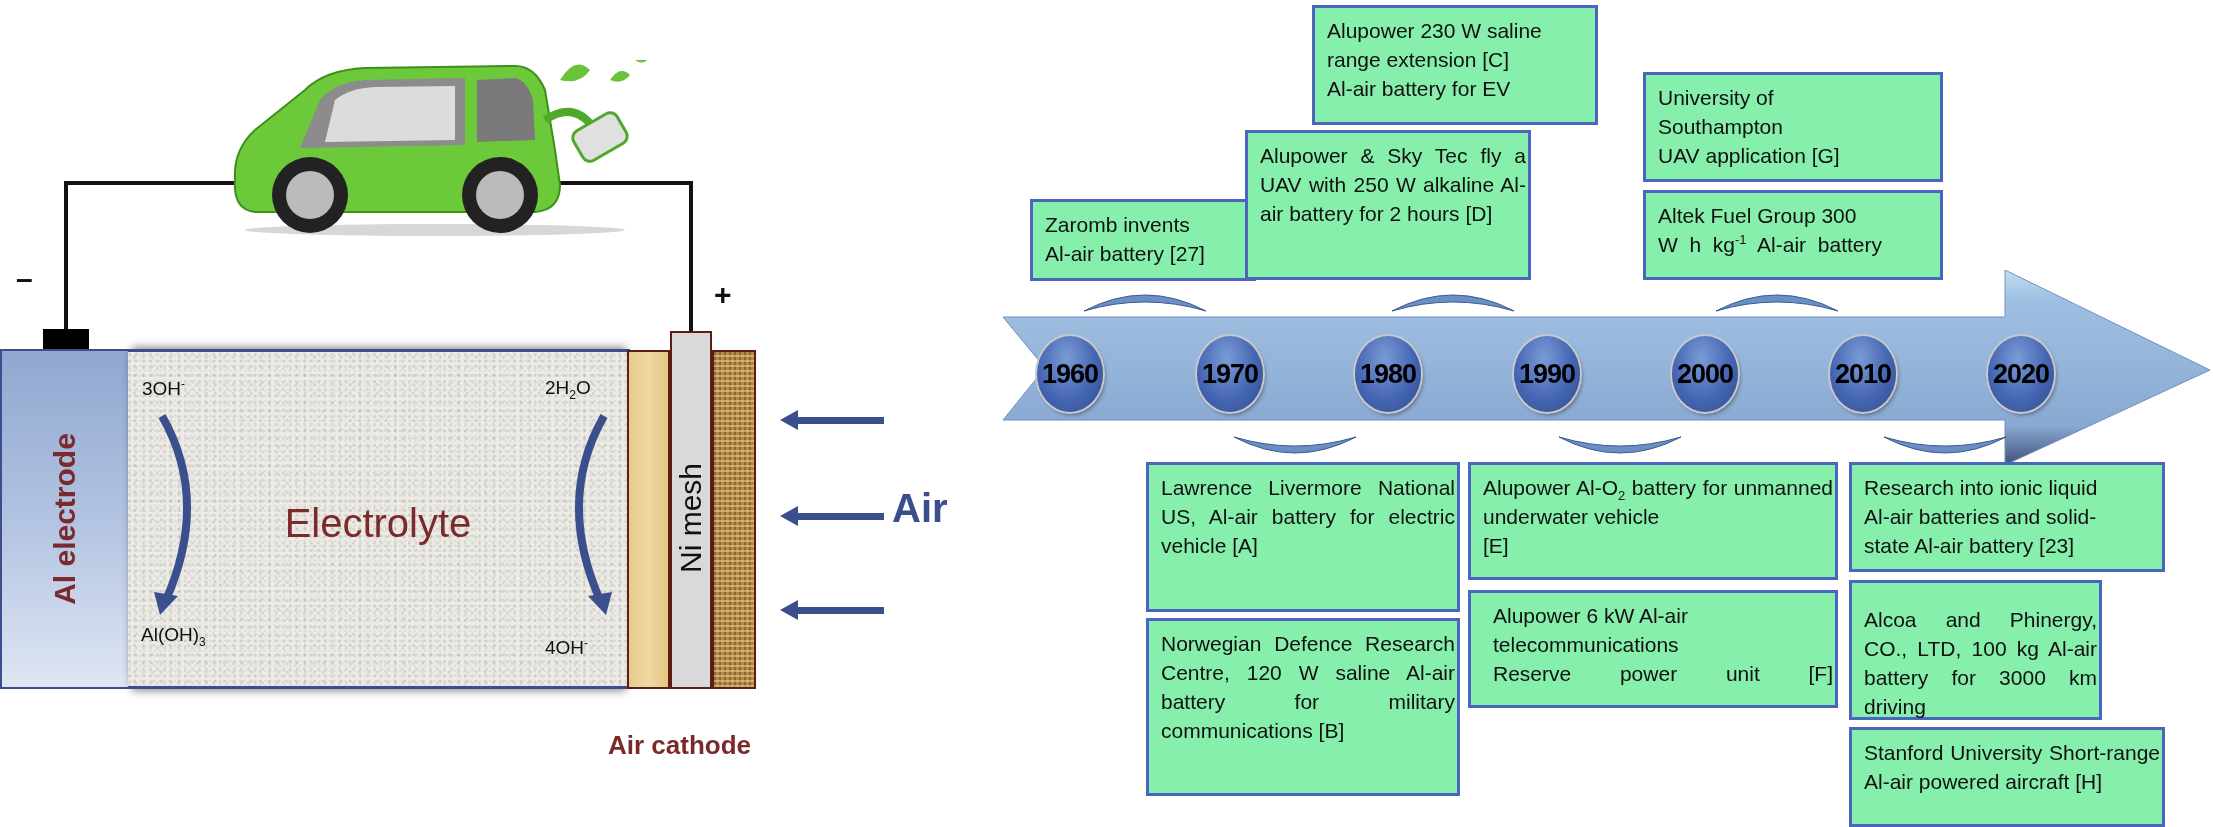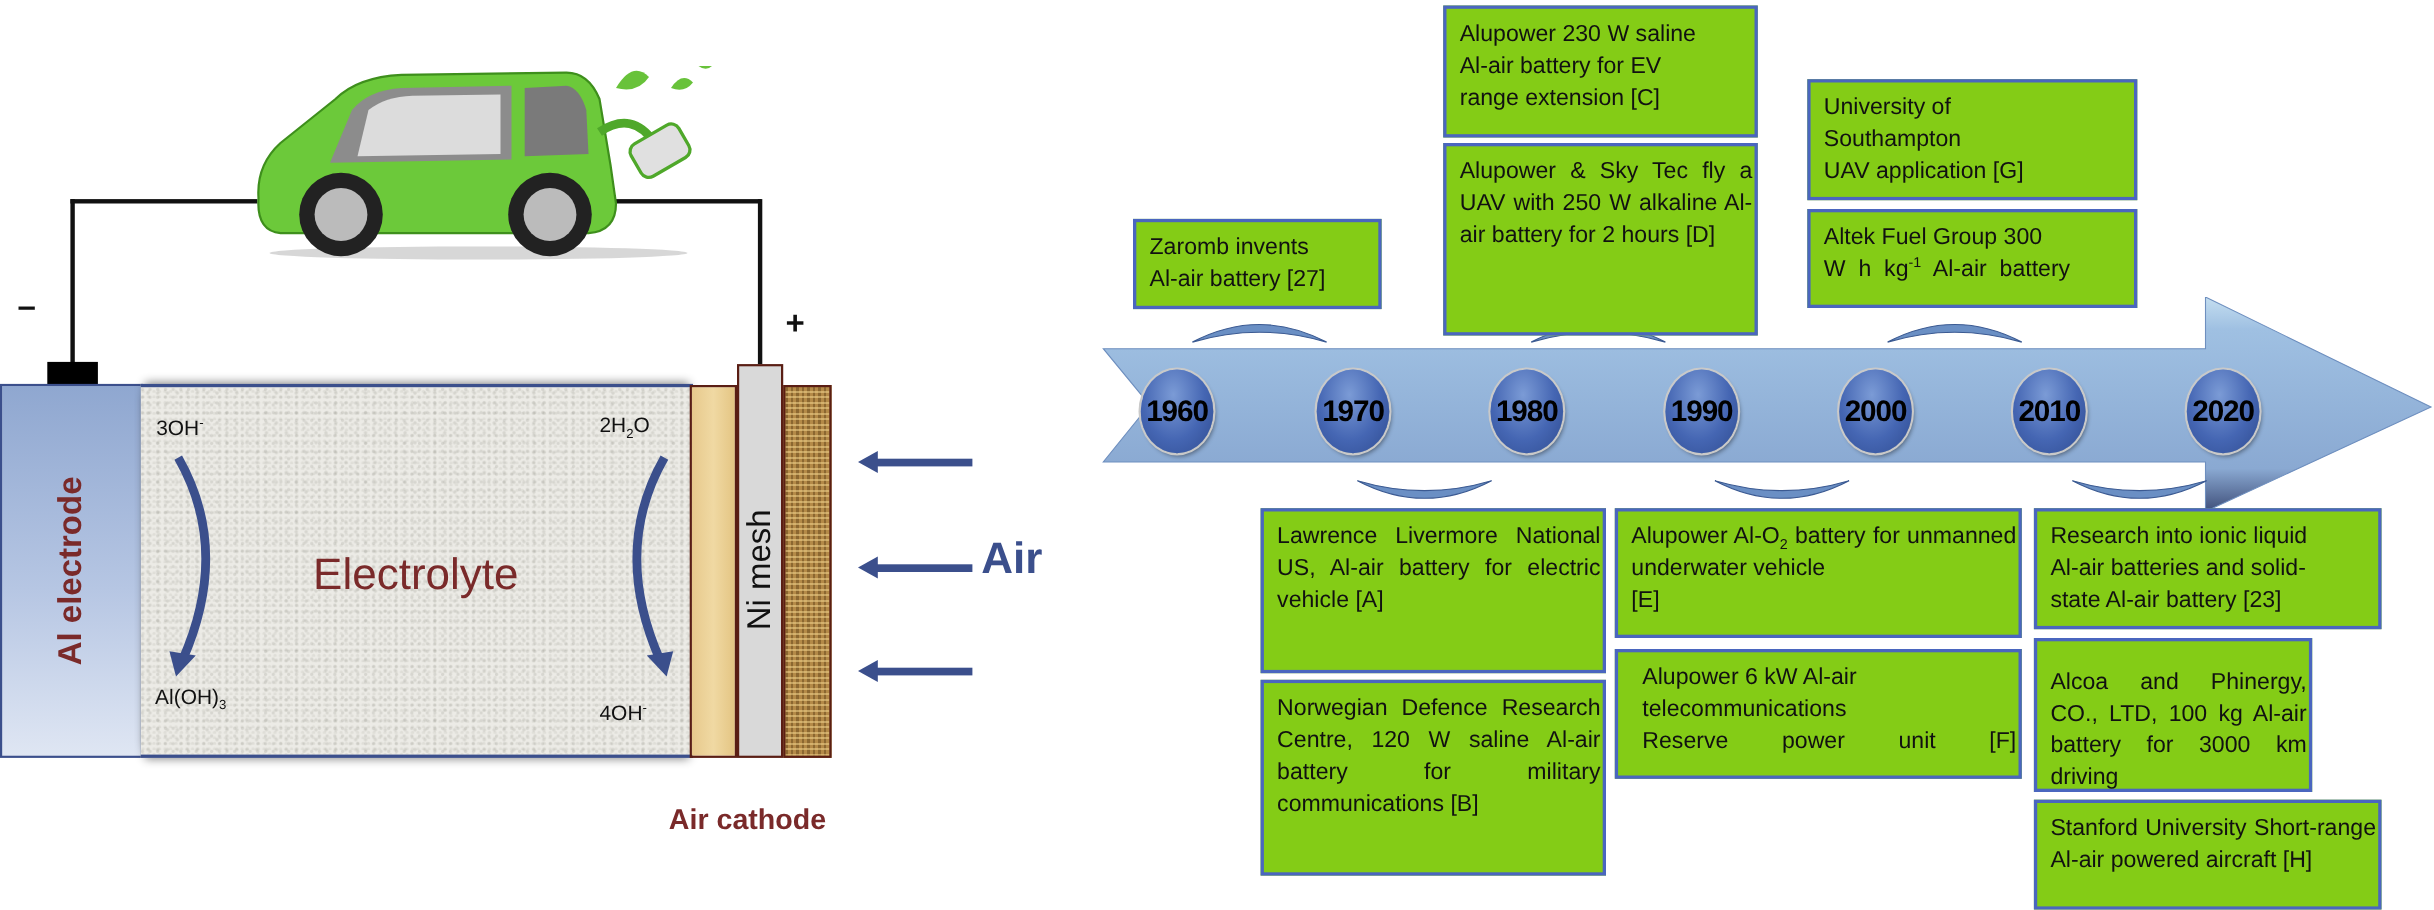--- a/index.html
+++ b/index.html
@@ -43,21 +43,21 @@
   .cathode-outer { position: absolute; left: 712px; top: 350px; width: 44px; height: 339px;
                    box-sizing: border-box; border: 2px solid #5a1e14;
                    background-color: #b48a48;
                    background-image:
                      repeating-linear-gradient(0deg, rgba(240,210,140,0.55) 0 2px, transparent 2px 5px),
                      repeating-linear-gradient(90deg, rgba(90,60,20,0.45) 0 2px, transparent 2px 5px); }
   .air-cathode-label { position: absolute; left: 608px; top: 730px; font-weight: bold; font-size: 26px; color: #7a2a2a; white-space: nowrap; }
   .air-label { position: absolute; left: 892px; top: 486px; font-weight: bold; font-size: 40px; color: #3b4f8c; }
 
   
-  .event-box { position: absolute; border: 3px solid #4a66bf; background: #84cc16; box-sizing: border-box;
+  .event-box { position: absolute; border: 3px solid #4a66bf; background: #86efac; box-sizing: border-box;
                padding: 8px 2px 6px 12px; font-size: 21px; line-height: 29px; color: #111; }
   .event-box.justify { text-align: justify; text-align-last: left; }
   .event-box sub, .event-box sup { font-size: 13px; line-height: 0; }
   .year { position: absolute; width: 66px; height: 76px; border-radius: 50%;
           background: radial-gradient(ellipse at 45% 30%, #7b9bd6 0%, #4566b3 55%, #2f4b8f 100%);
           box-shadow: 0 0 0 2px #c9c9c9, 2px 3px 4px rgba(0,0,0,0.4);
           display: flex; align-items: center; justify-content: center;
           font-weight: bold; font-size: 27px; color: #000; letter-spacing: -1px; }
 </style>
 </head>
@@ -172,24 +172,24 @@
   <div class="year" style="left:1672px; top:336px;">2000</div>
   <div class="year" style="left:1830px; top:336px;">2010</div>
   <div class="year" style="left:1988px; top:336px;">2020</div>
 
   <div class="event-box" style="left:1030px; top:199px; width:226px; height:82px;">
     <div>Zaromb invents</div>
     <div>Al-air battery [27]</div>
   </div>
   <div class="event-box" style="left:1312px; top:5px; width:286px; height:120px;">
     <div>Alupower 230 W saline</div>
+    <div>range extension [C]</div>
     <div>Al-air battery for EV</div>
-    <div>range extension [C]</div>
-  </div>
-  <div class="event-box justify" style="left:1312px; top:130px; width:286px; height:175px;">
+  </div>
+  <div class="event-box justify" style="left:1245px; top:130px; width:286px; height:150px;">
     <div>Alupower &amp; Sky Tec fly a UAV with 250 W alkaline Al-air battery for 2 hours [D]</div>
   </div>
   <div class="event-box" style="left:1643px; top:72px; width:300px; height:110px;">
     <div>University of</div>
     <div>Southampton</div>
     <div>UAV application [G]</div>
   </div>
   <div class="event-box" style="left:1643px; top:190px; width:300px; height:90px;">
     <div>Altek Fuel Group 300</div>
     <div style="white-space:pre;"><span>W  h  kg</span><sup>-1</sup><span>  Al-air  battery</span></div>

